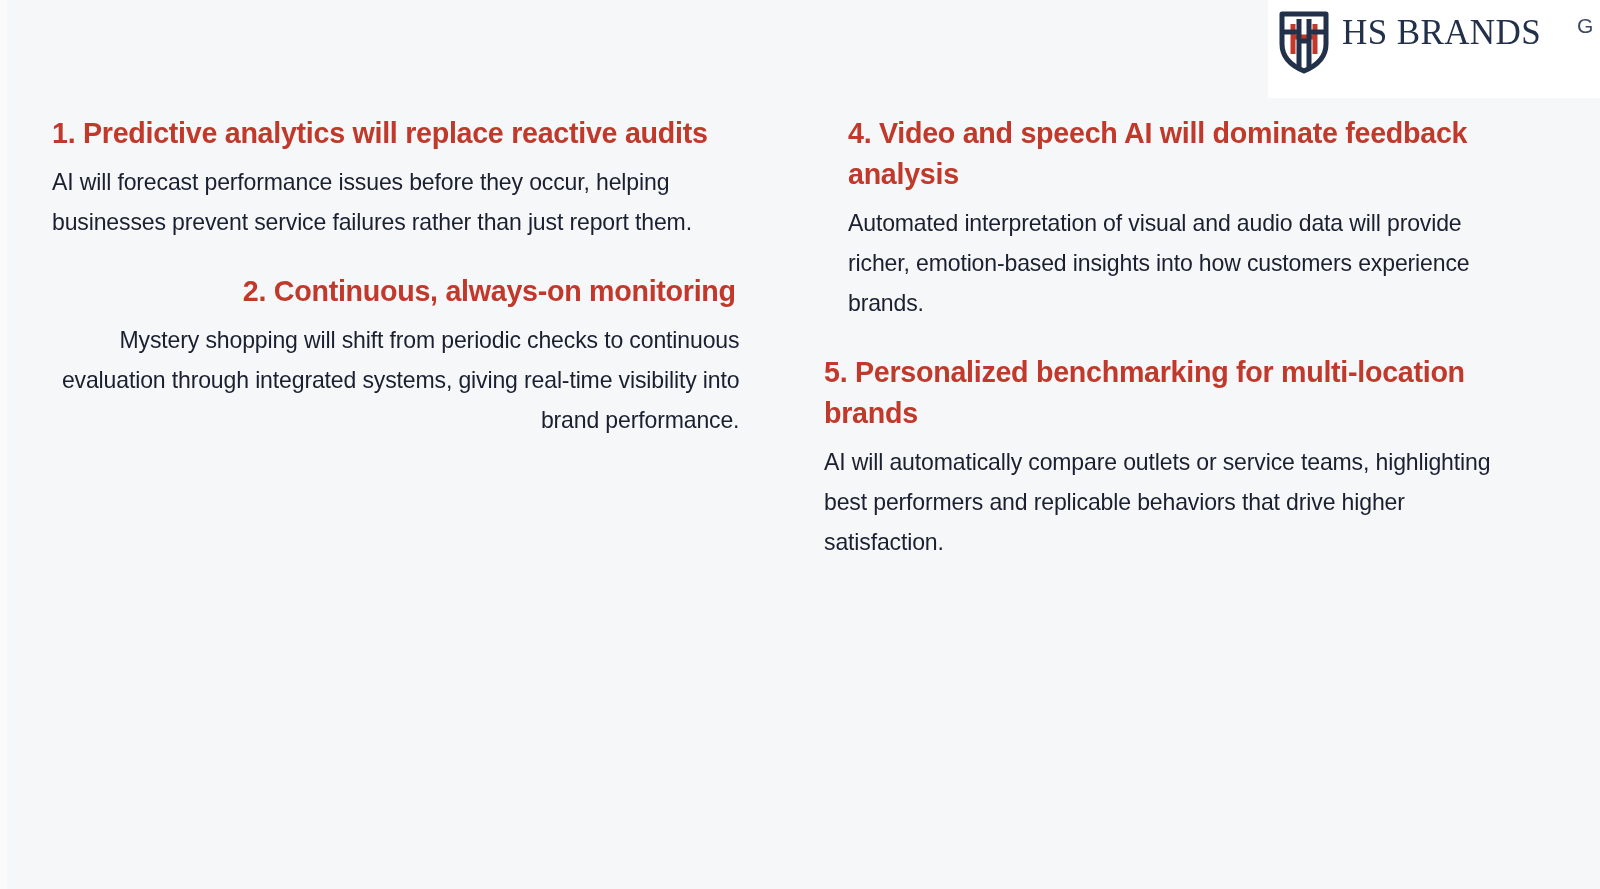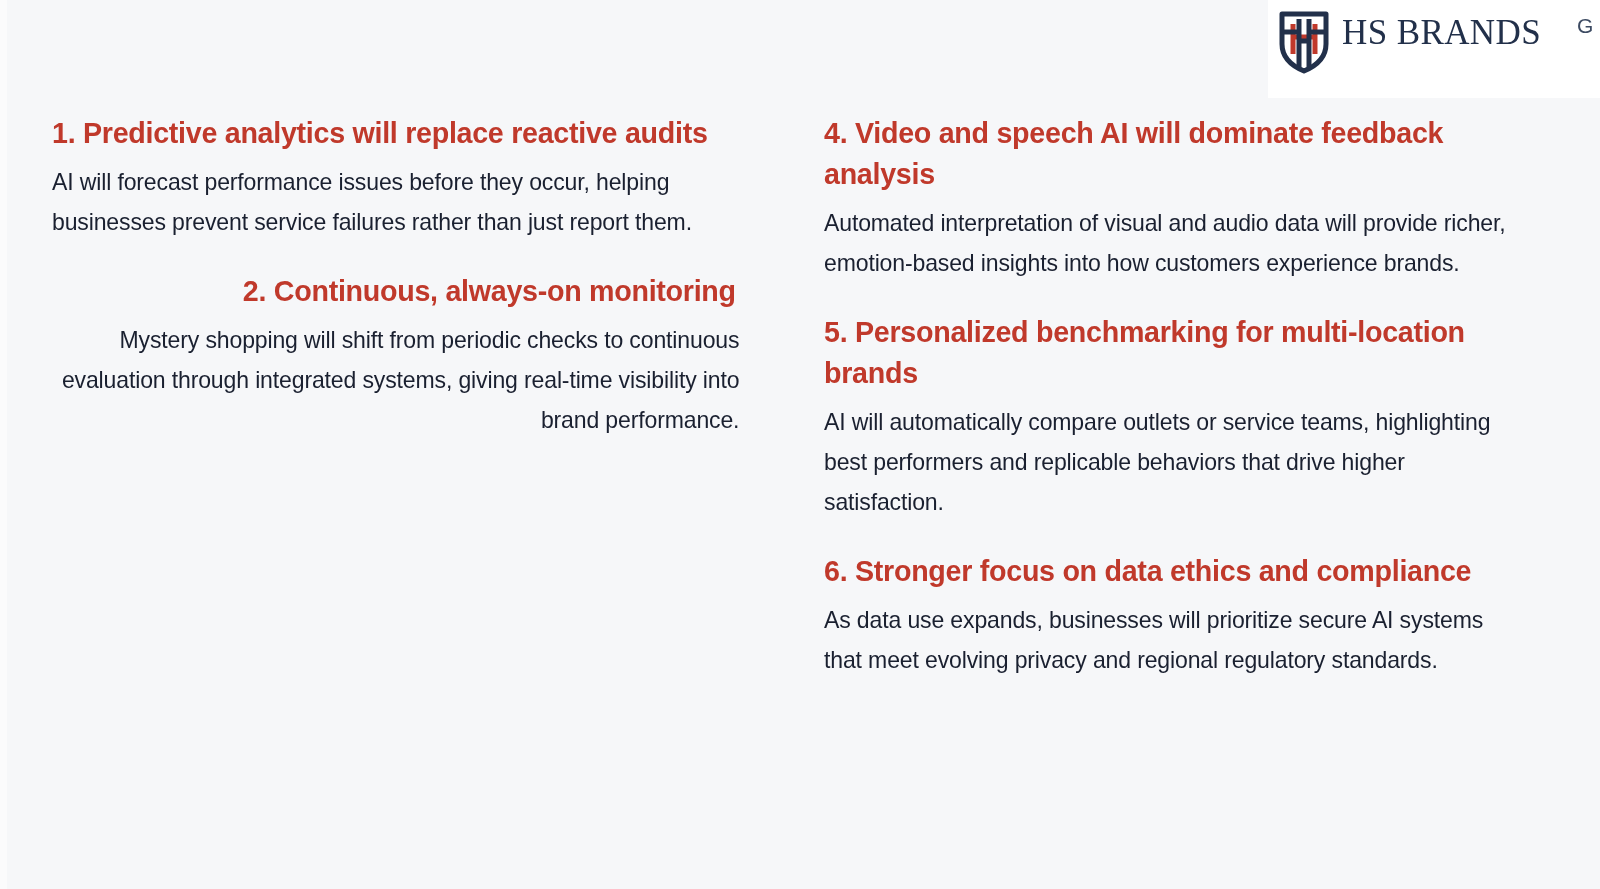--- a/index.html
+++ b/index.html
@@ -112,21 +112,21 @@
     font-size:24px;
     line-height:40px;
     letter-spacing:-0.15px;
     transform:scaleX(0.96);
     transform-origin:left top;
   }
 
   
   .col-left  .item:nth-child(1){ margin-bottom:28px; }
   .col-left  .item:nth-child(2){ margin-bottom:28px;text-align:right; }
-  .col-right .item:nth-child(1){ margin-bottom:28px; }
+  .col-right .item:nth-child(1){ margin-bottom:28px;margin-left:24px; }
   .col-right .item:nth-child(2){ margin-bottom:28px; }
 </style>
 </head>
 <body>
 
 <div class="left-edge-strip"></div>
 
 <div class="logo-plate">
   <span class="logo-mark">
     <svg viewBox="0 0 52 64" width="52" height="64" xmlns="http://www.w3.org/2000/svg">
@@ -165,19 +165,15 @@
 
   <div class="column col-right">
     <div class="item">
       <div class="item-heading">4. Video and speech AI will dominate feedback analysis</div>
       <div class="item-body">Automated interpretation of visual and audio data will provide richer, emotion-based insights into how customers experience brands.</div>
     </div>
     <div class="item">
       <div class="item-heading">5. Personalized benchmarking for multi-location brands</div>
       <div class="item-body">AI will automatically compare outlets or service teams, highlighting best performers and replicable behaviors that drive higher satisfaction.</div>
     </div>
-    <div class="item">
-      <div class="item-heading">6. Stronger focus on data ethics and compliance</div>
-      <div class="item-body">As data use expands, businesses will prioritize secure AI systems that meet evolving privacy and regional regulatory standards.</div>
-    </div>
   </div>
 
 </div>
 
 </body></html>

